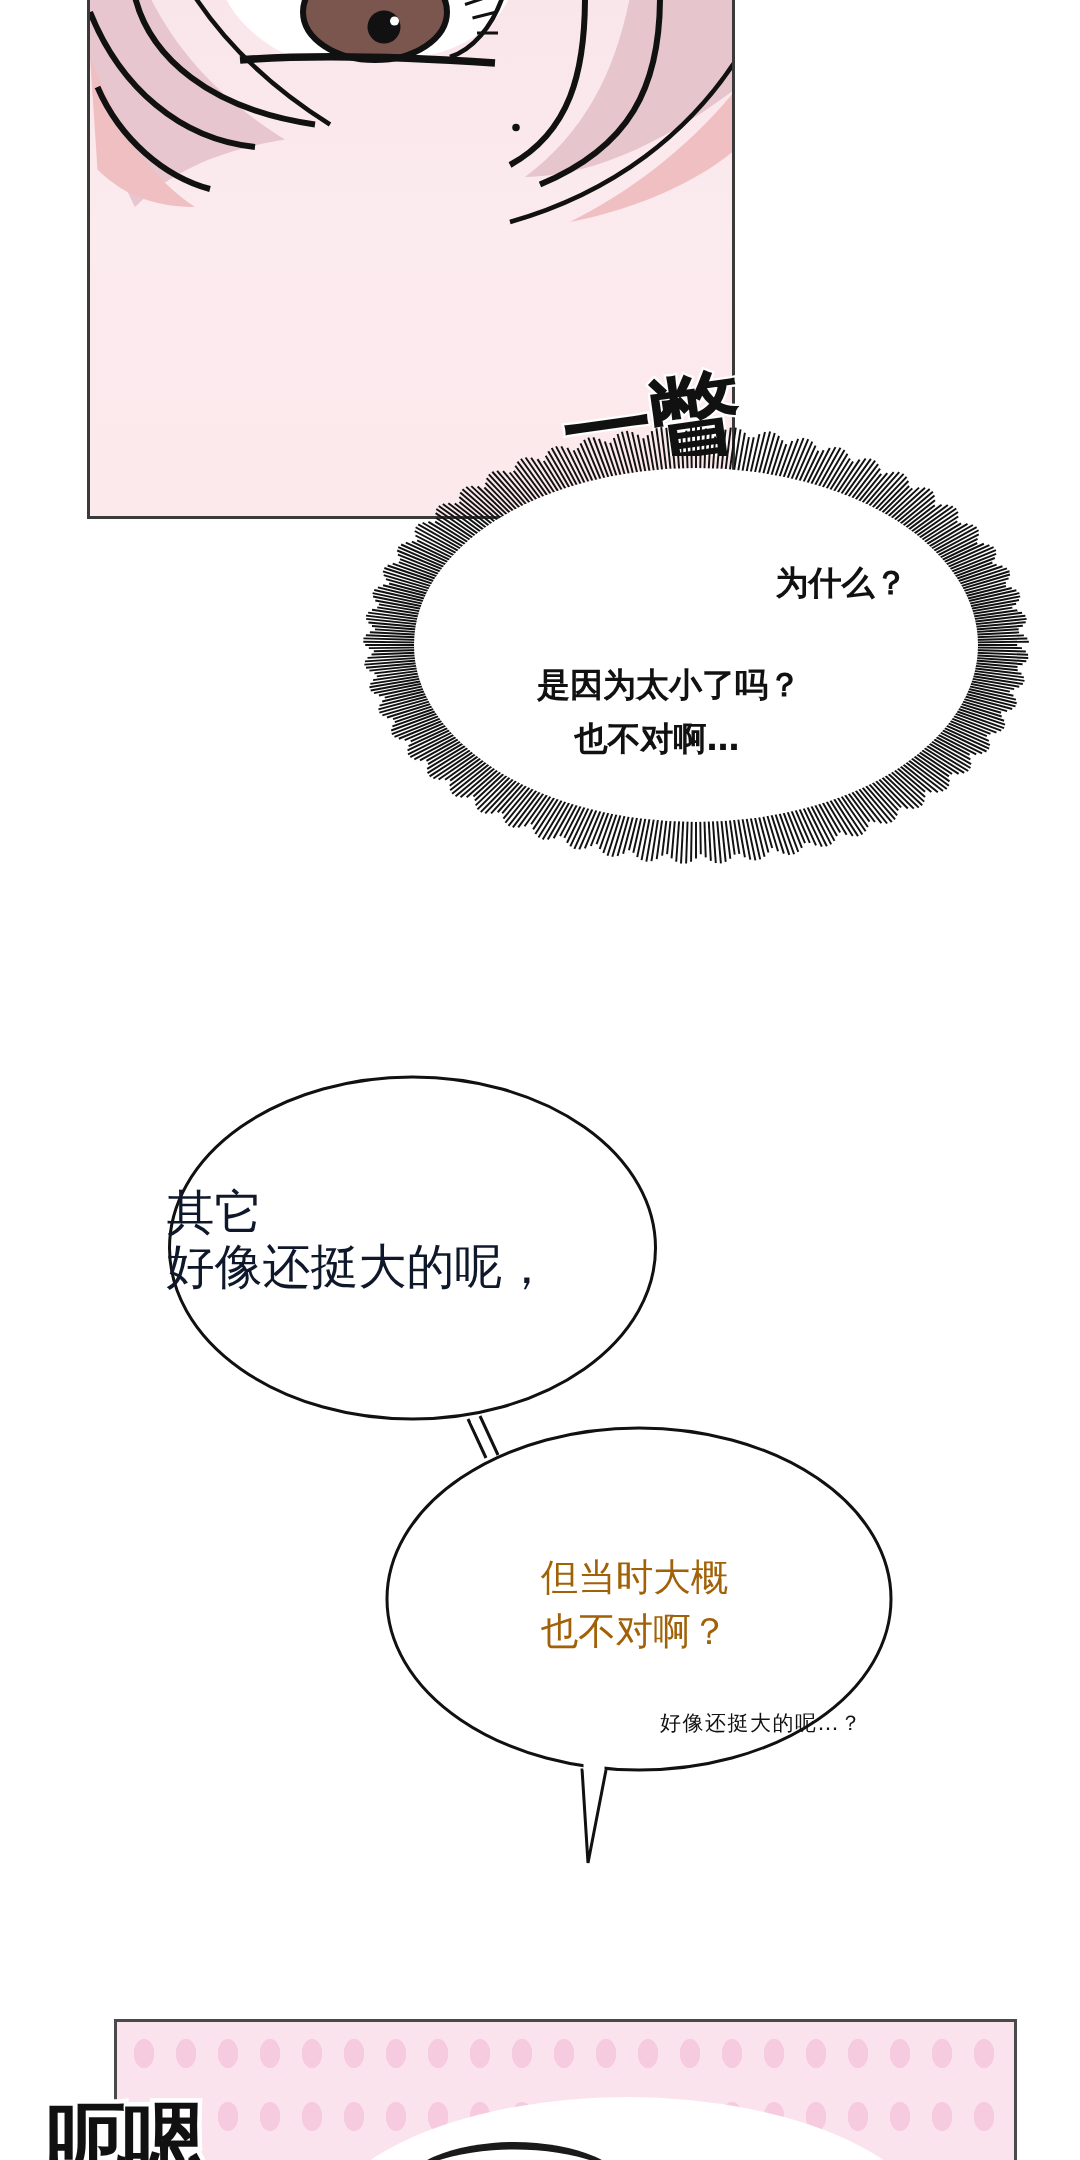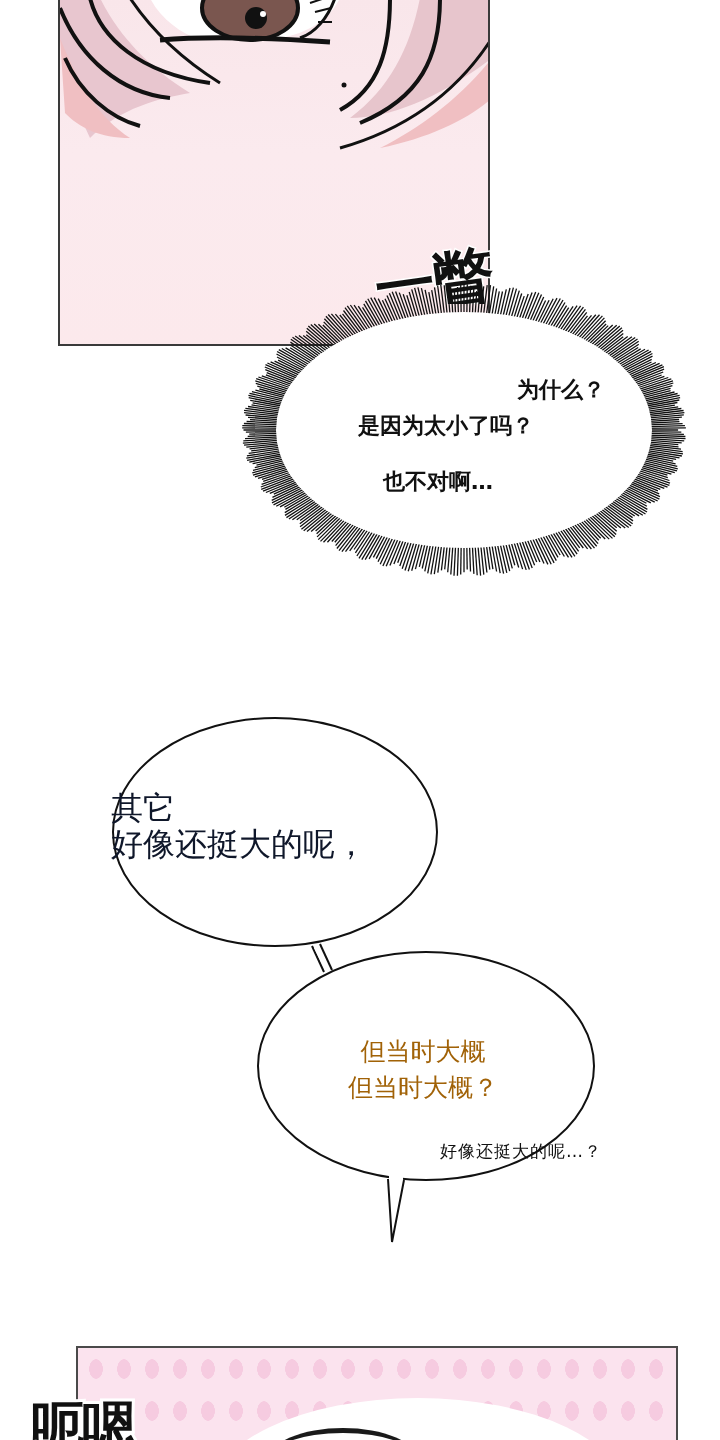--- a/index.html
+++ b/index.html
@@ -15,33 +15,33 @@
 
     
     #sfx-glance { left: 372px; top: 214px; width: 180px; height: 90px; }
 
     
     #thought-bubble { left: 240px; top: 282px; width: 448px; height: 296px; }
     #thought-text { left: 355px; top: 372px; width: 250px;
       font-size: 22px; line-height: 36px; color: #111; font-weight: bold; }
     #thought-text div { white-space: nowrap; }
     #thought-text .l1 { padding-left: 44px; text-align: right; }
-    #thought-text .l2 { padding-left: 3px; }
-    #thought-text .l3 { padding-left: 28px; margin-top: 20px; }
+    #thought-text .l2 { padding-left: 3px; margin-top: 32px; }
+    #thought-text .l3 { padding-left: 28px; }
 
     
     #bubble-1 { left: 111px; top: 716px; width: 328px; height: 234px; }
     #bubble-1-text { left: 111px; top: 790px; width: 316px; 
       font-size: 32px; line-height: 36px; color: #0f172a; }
 
     
     #bubble-2 { left: 256px; top: 950px; width: 342px; height: 296px; }
     #bubble-2-text { left: 260px; top: 1034px; width: 326px; text-align: center;
       font-size: 25px; line-height: 36px; color: #a16207; }
-    #aside-text { left: 440px; top: 1140px; font-size: 17px; color: #111; white-space: nowrap; letter-spacing: 1px; text-align: center; }
+    #aside-text { left: 440px; top: 1140px; font-size: 14px; color: #111; white-space: nowrap; letter-spacing: 1px; text-align: center; }
 
     
     #panel-pink { left: 76px; top: 1346px; width: 602px; height: 110px;
       border: 2px solid #4a4a4a; border-bottom: none; box-sizing: border-box;
       background-color: #fbe3ee; overflow: hidden;
       background-image: radial-gradient(ellipse 7px 10px at center, #f6cbe0 95%, transparent 100%);
       background-size: 28px 42px; background-position: 4px 0px; }
     #panel-pink .white-arc { position: absolute; left: 130px; top: 50px; width: 420px; height: 200px;
       background: #ffffff; border-radius: 50%; }
     #panel-pink .hair-arc { position: absolute; left: 190px; top: 80px; width: 150px; height: 60px;
@@ -542,21 +542,21 @@
   <path d="M14,12 L26,36 L30,34 L18,8 Z" fill="#fff"></path>
 </svg>
 
 <svg id="bubble-2" class="abs" viewBox="0 0 342 296">
   <ellipse cx="170" cy="116" rx="168" ry="114" fill="#fff" stroke="#111" stroke-width="2"></ellipse>
   <path d="M132,229 L136,292 L148,230" fill="#fff" stroke="#111" stroke-width="2"></path>
   <path d="M133,228 L147,228" stroke="#fff" stroke-width="4"></path>
 </svg>
 <div id="bubble-2-text" class="abs">
   <div>但当时大概</div>
-  <div>但当时大概？</div>
+  <div>也不对啊？</div>
 </div>
 <div id="aside-text" class="abs">好像还挺大的呢…？</div>
 
 <div id="panel-pink" class="abs">
   <div class="white-arc"></div>
   <div class="hair-arc"></div>
 </div>
 <div id="sfx-bottom" class="abs">呃嗯</div>
 
 </body></html>

